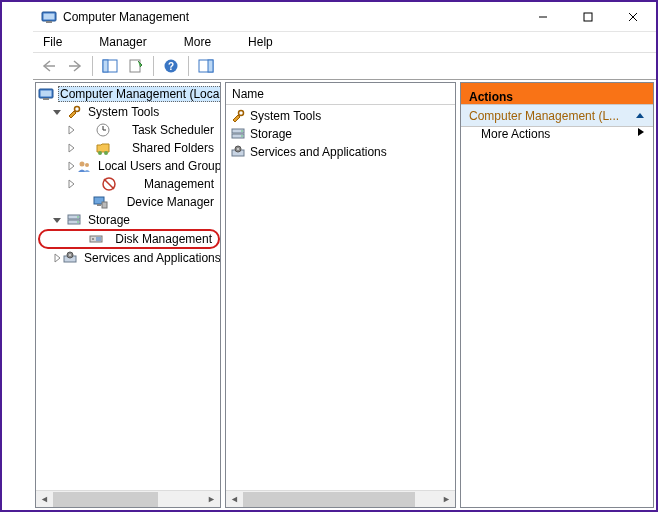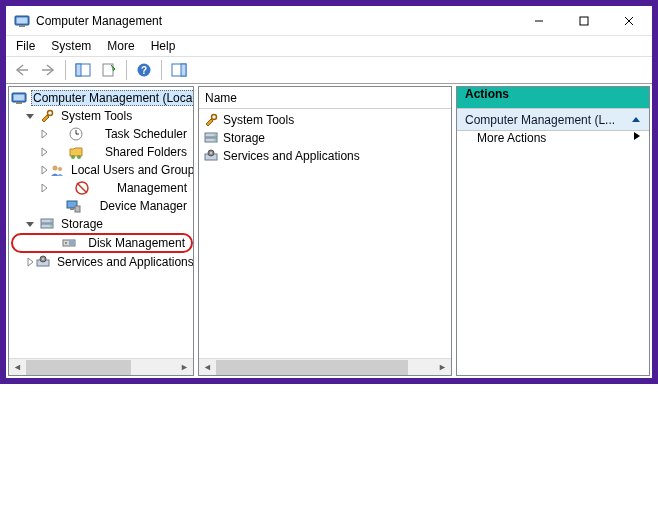--- a/index.html
+++ b/index.html
@@ -8,25 +8,26 @@
     font-family: "Segoe UI", Tahoma, sans-serif;
     font-size: 12px;
     background: #fff;
     color: #000;
     width: 658px;
     height: 518px;
     overflow: hidden;
   }
   .window {
     width: 658px;
-    height: 384px;
-    border: 6px solid #4c1d95;
+    height: 512px;
+    border: 2px solid #4c1d95;
     display: flex;
     flex-direction: column;
     background: #fff;
+    padding-left: 31px;
   }
   
   .titlebar {
     height: 30px;
     display: flex;
     align-items: center;
     padding: 0 0 0 8px;
     background: #fff;
     border-bottom: 1px solid #e5e5e5;
   }
@@ -39,21 +40,21 @@
     font-family: "Segoe UI Symbol", sans-serif;
     font-size: 11px;
   }
   .win-btn.close { width: 46px; }
   
   .menubar {
     height: 20px;
     display: flex;
     align-items: center;
     padding: 0 6px;
-    gap: 8px;
+    gap: 29px;
     background: #fff;
   }
   .menubar span { padding: 2px 4px; }
   
   .toolbar {
     height: 28px;
     display: flex;
     align-items: center;
     padding: 0 4px;
     gap: 2px;
@@ -133,33 +134,33 @@
     padding: 2px 0;
   }
   .list-row {
     display: flex; align-items: center;
     height: 18px; padding: 0 4px;
   }
   .list-row .licon { width: 16px; height: 16px; margin-right: 4px; }
   
   .actions-hdr {
     height: 22px;
-    background: #14b8a6;
+    background: #f97316;
     border-bottom: 1px solid #c8c8c8;
-    display: flex; align-items: flex-start;
+    display: flex; align-items: flex-end;
     padding: 0 8px;
     font-weight: bold;
   }
   .actions-sub {
     height: 22px;
     background: #e0eefa;
     border-bottom: 1px solid #c8c8c8;
     display: flex; align-items: center; justify-content: space-between;
     padding: 0 8px;
-    color: #0f172a;
+    color: #a16207;
   }
   .actions-item {
     height: 22px;
     display: flex; align-items: flex-start; justify-content: space-between;
     padding: 0 8px 0 20px;
   }
   
   .hscroll {
     height: 17px;
     background: #f0f0f0;
@@ -207,21 +208,21 @@
         <svg width="10" height="10">
             <line x1="1" y1="1" x2="9" y2="9" stroke="#000" stroke-width="1"></line>
             <line x1="9" y1="1" x2="1" y2="9" stroke="#000" stroke-width="1"></line>
           </svg>
       </div>
     </div>
   </div>
 
   <div class="menubar">
     <span>File</span>
-    <span>System</span>
+    <span>Manager</span>
     <span>More</span>
     <span>Help</span>
   </div>
 
   <div class="toolbar">
     <div class="tbtn disabled">
       <svg width="16" height="14">
           <path d="M9 2 L3 7 L9 12" fill="none" stroke="#000" stroke-width="1.5"></path>
           <line x1="3" y1="7" x2="14" y2="7" stroke="#000" stroke-width="1.5"></line>
         </svg>

